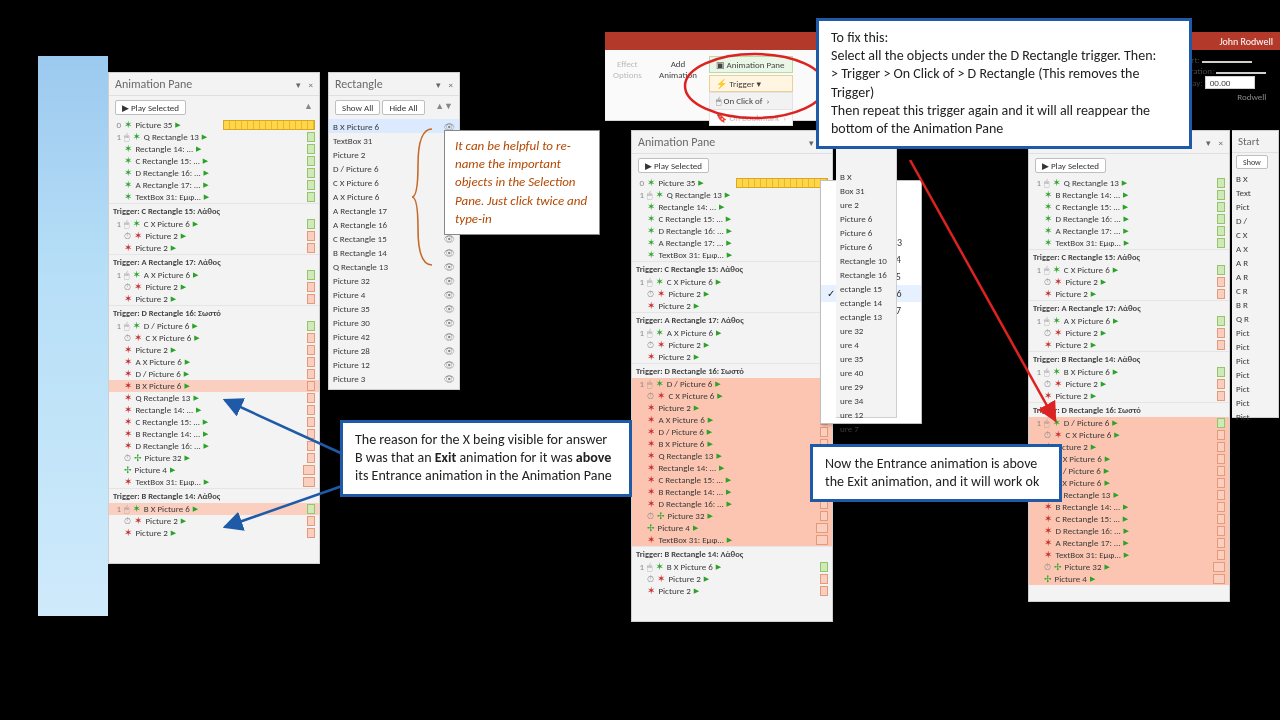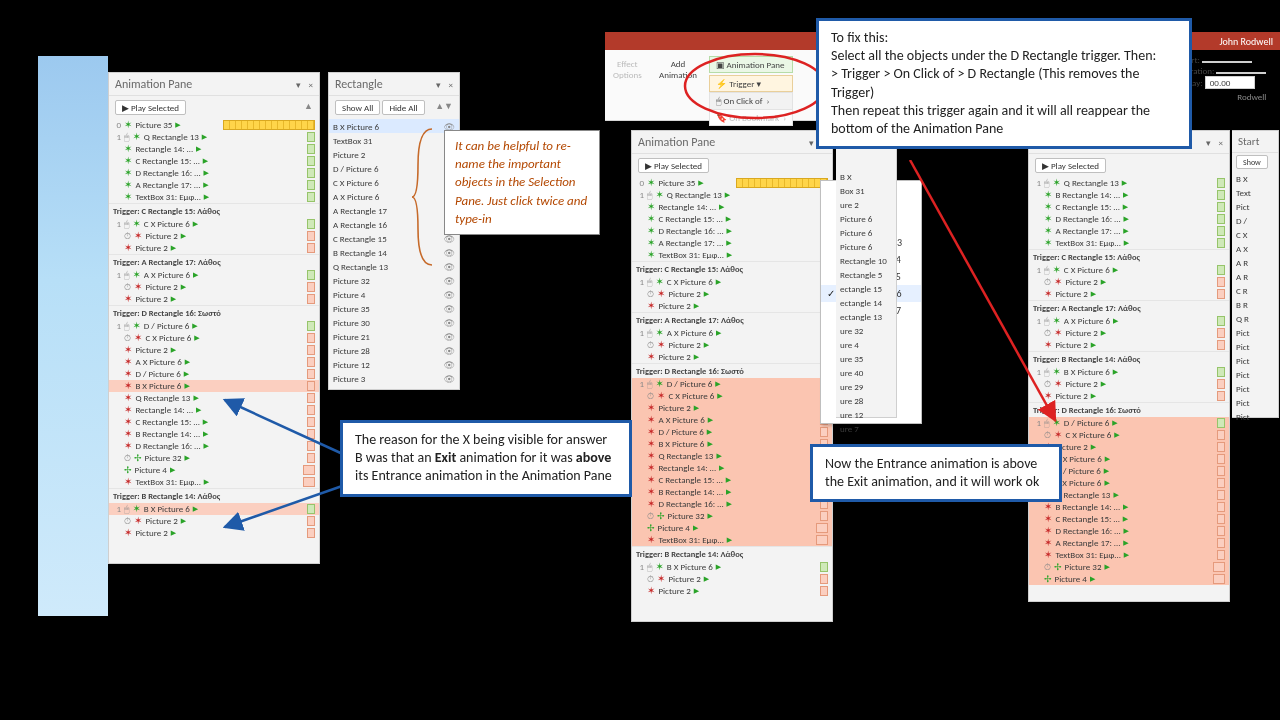--- a/index.html
+++ b/index.html
@@ -379,21 +379,21 @@
       </div>
       <div class="sel-row">
         <span>Picture 35</span>
         <span class="eye">👁</span>
       </div>
       <div class="sel-row">
         <span>Picture 30</span>
         <span class="eye">👁</span>
       </div>
       <div class="sel-row">
-        <span>Picture 21</span>
+        <span>Picture 42</span>
         <span class="eye">👁</span>
       </div>
       <div class="sel-row">
         <span>Picture 28</span>
         <span class="eye">👁</span>
       </div>
       <div class="sel-row">
         <span>Picture 12</span>
         <span class="eye">👁</span>
       </div>
@@ -751,21 +751,21 @@
       <div class="sel-row">
         <span>Picture 6</span>
       </div>
       <div class="sel-row">
         <span>Picture 6</span>
       </div>
       <div class="sel-row">
         <span>Rectangle 10</span>
       </div>
       <div class="sel-row">
-        <span>Rectangle 5</span>
+        <span>Rectangle 16</span>
       </div>
       <div class="sel-row">
         <span>ectangle 15</span>
       </div>
       <div class="sel-row">
         <span>ectangle 14</span>
       </div>
       <div class="sel-row">
         <span>ectangle 13</span>
       </div>
@@ -778,21 +778,21 @@
       <div class="sel-row">
         <span>ure 35</span>
       </div>
       <div class="sel-row">
         <span>ure 40</span>
       </div>
       <div class="sel-row">
         <span>ure 29</span>
       </div>
       <div class="sel-row">
-        <span>ure 28</span>
+        <span>ure 34</span>
       </div>
       <div class="sel-row">
         <span>ure 12</span>
       </div>
       <div class="sel-row">
         <span>ure 7</span>
       </div>
     </div>
 </div>
 

